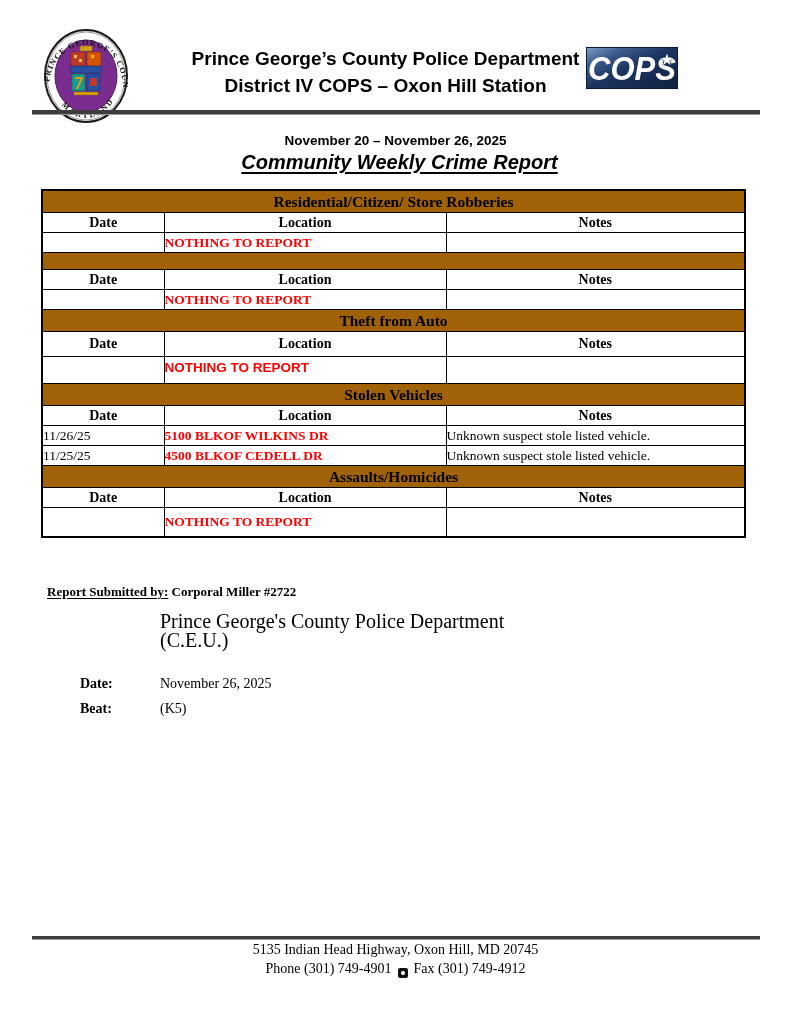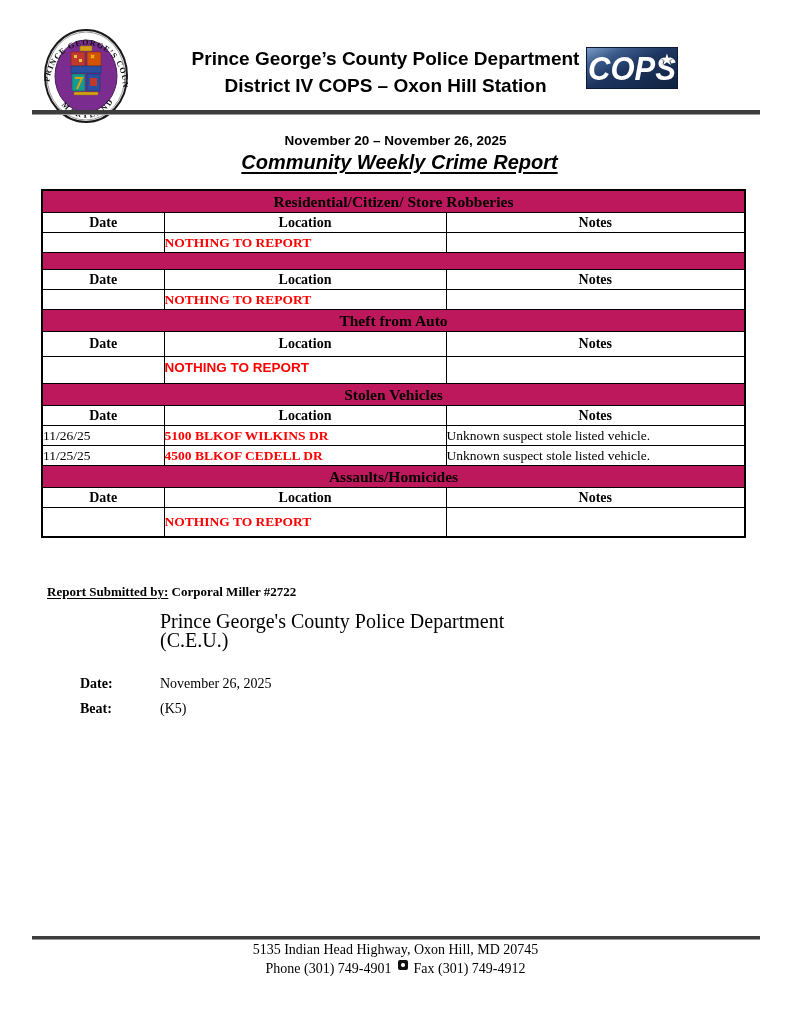--- a/index.html
+++ b/index.html
@@ -31,21 +31,21 @@
   
   .date-range{position:absolute;left:0;right:0;top:133px;text-align:center;
     font-family:"Liberation Sans",sans-serif;font-weight:700;font-size:13.5px;}
   .report-title{position:absolute;left:0;right:0;top:151px;text-align:center;
     font-family:"Liberation Sans",sans-serif;font-weight:700;font-style:italic;font-size:20px;
     text-decoration:underline;text-underline-offset:3px;padding-left:8px;}
   
   table.crime{position:absolute;left:41px;top:189px;width:703px;border-collapse:collapse;
     border:2px solid #000;table-layout:fixed;}
   table.crime td{border:1px solid #000;padding:0 0;vertical-align:middle;overflow:hidden;}
-  tr.bar td{background:#be185d;text-align:center;font-weight:700;font-size:15.5px;height:21px;}
+  tr.bar td{background:#a16207;text-align:center;font-weight:700;font-size:15.5px;height:21px;}
   tr.bar.short td{height:16px;}
   tr.colhead td{text-align:center;font-weight:700;font-size:14px;height:19px;}
   tr.colhead.tall td{height:24px;}
   tr.datarow td{font-size:13.5px;height:19px;}
   tr.datarow.tall td{height:28px;}
   tr.datarow.toptall td{height:23px;vertical-align:top;padding-top:3px;}
   td.c-date{padding-left:6px;}
   td.c-loc{padding-left:8px;}
   td.c-notes{padding-left:8px;}
   .red-serif{color:#FE0000;font-weight:700;font-size:13.5px;}
@@ -53,21 +53,21 @@
   
   .submit-line{position:absolute;left:47px;top:584px;font-size:13px;font-weight:700;white-space:nowrap;}
   .submit-label{text-decoration:underline;text-underline-offset:2px;}
   .unit-block{position:absolute;left:160px;top:612px;font-size:20px;line-height:18.5px;}
   .meta-block{position:absolute;left:80px;top:675px;font-size:14px;}
   .meta-row{display:flex;line-height:18px;margin-bottom:7px;}
   .meta-label{display:inline-block;width:80px;font-weight:700;}
   .meta-value{display:inline-block;}
   
   .footer-text{position:absolute;left:0;right:0;top:941px;text-align:center;font-size:14px;line-height:18.5px;}
-  .footer-line2{display:flex;justify-content:center;align-items:flex-start;}
+  .footer-line2{display:flex;justify-content:center;align-items:flex-end;}
   .envelope-icon{display:inline-block;width:10px;height:10px;margin:0 6px;border-radius:2px;
     background:radial-gradient(circle at 50% 50%, #ffffff 0 1.5px, #111 2.5px);}
   .seal-arc-text{font-family:"Liberation Serif",serif;font-weight:700;}
 </style>
 </head>
 <body>
 
 <div class="page">
 
   <svg class="seal" viewBox="0 0 84 94">

